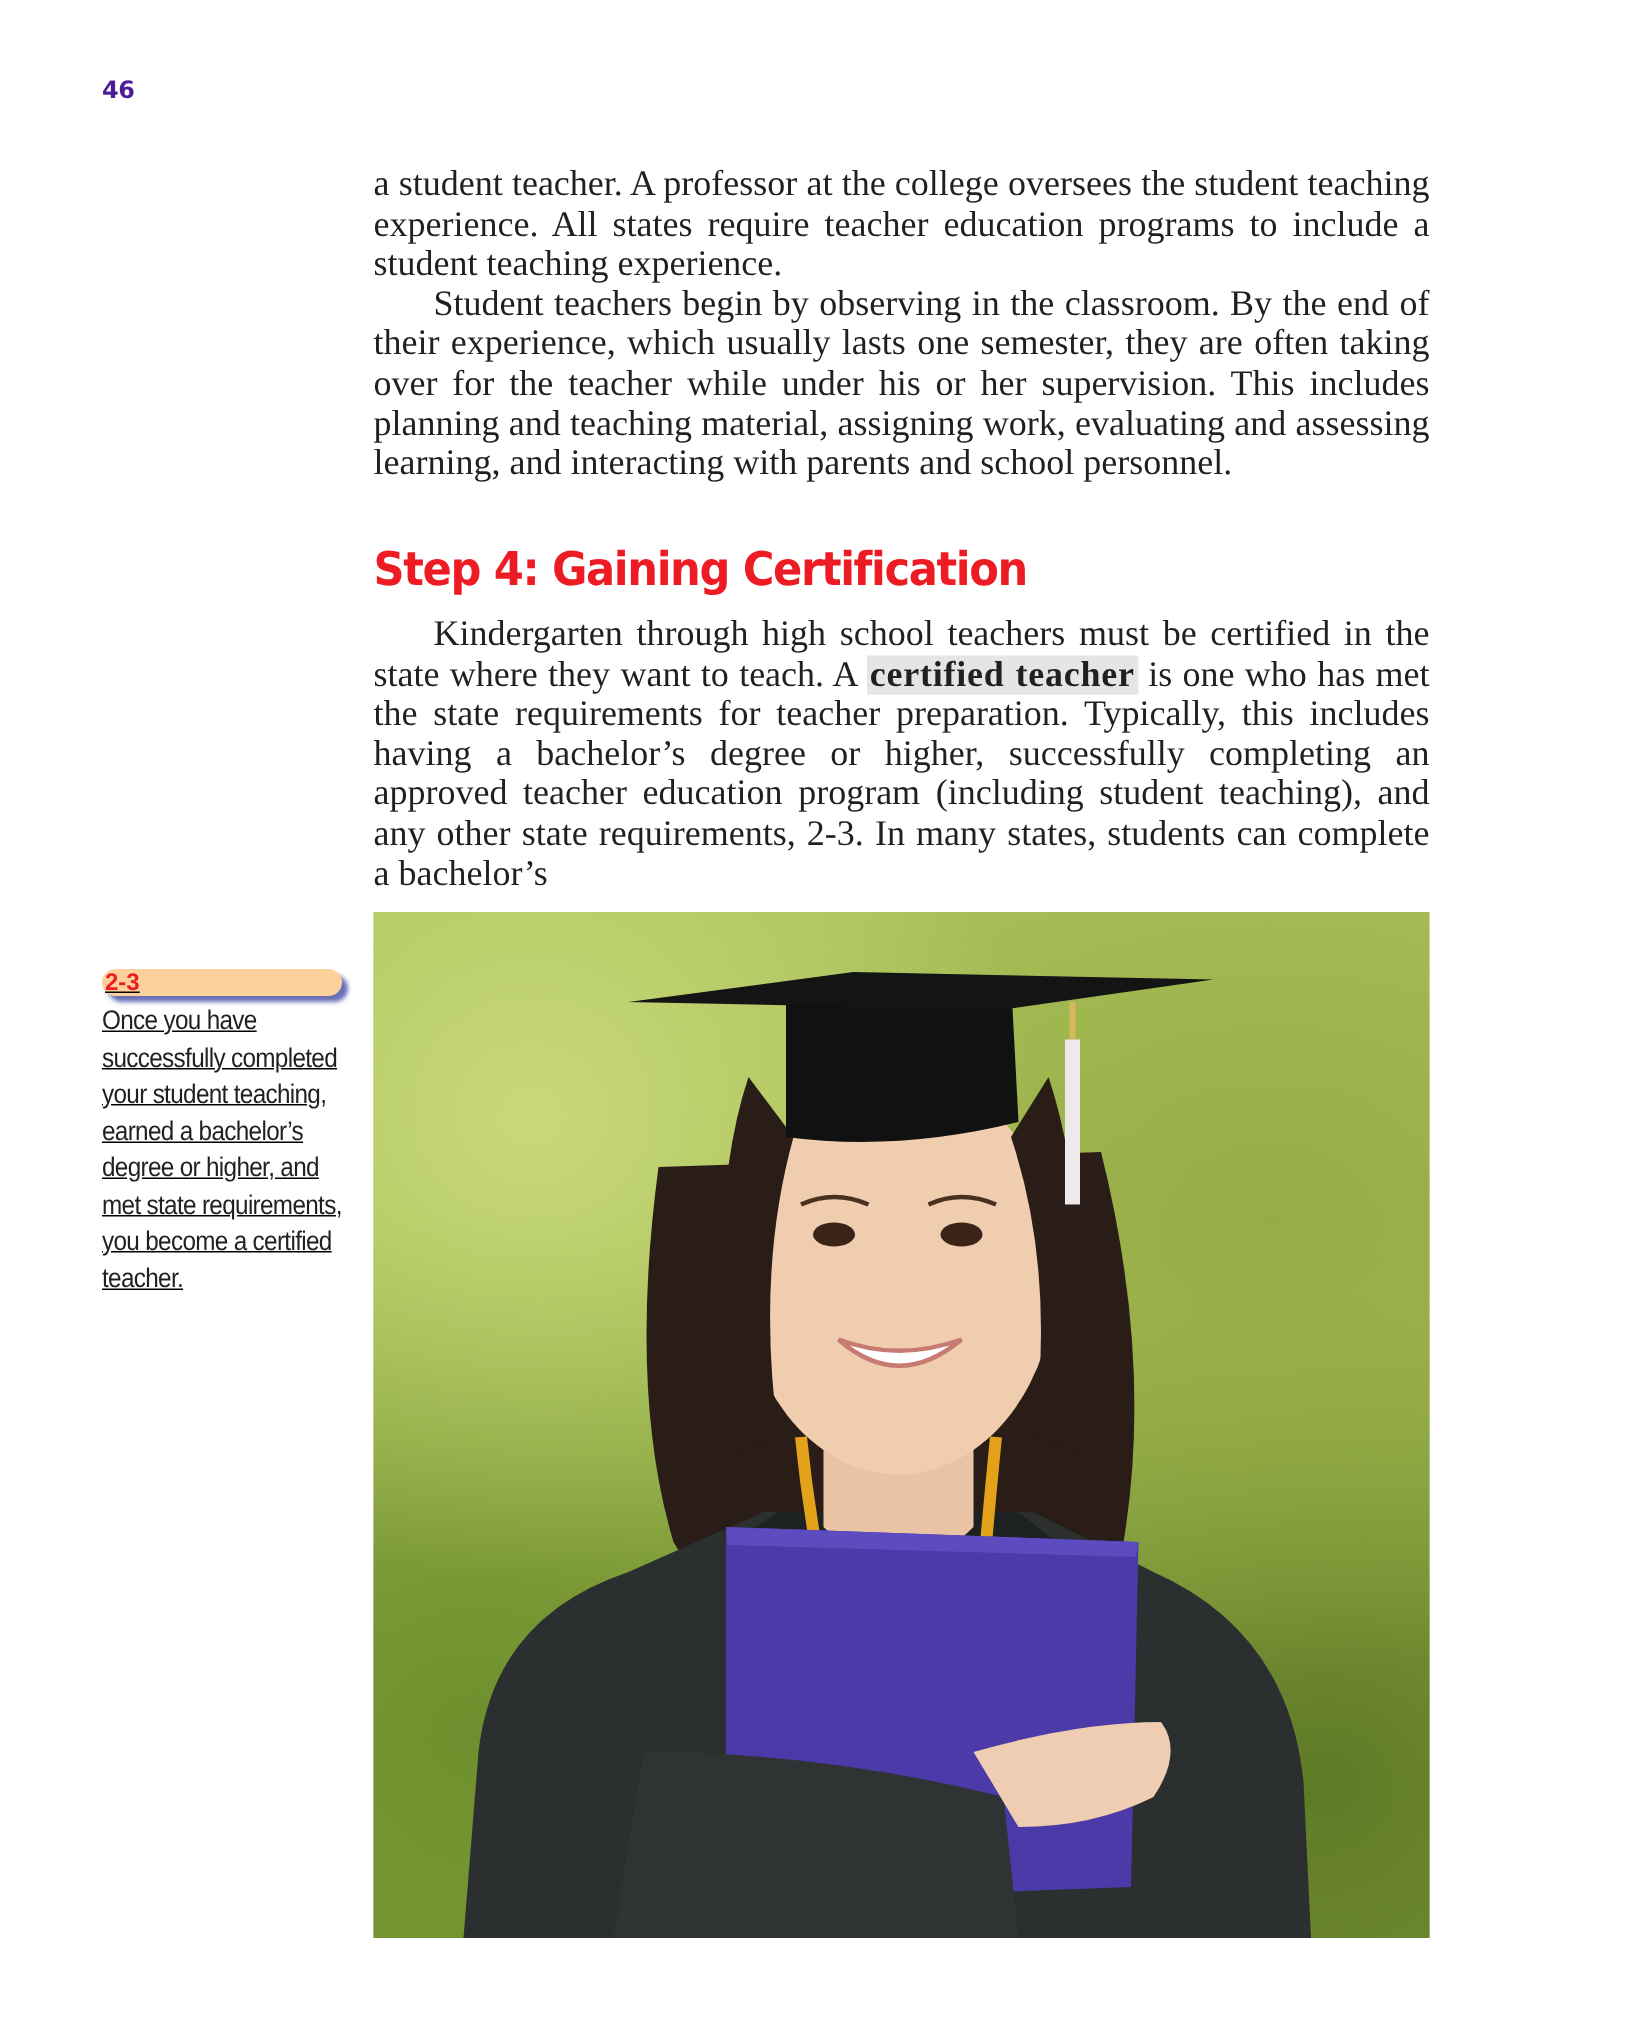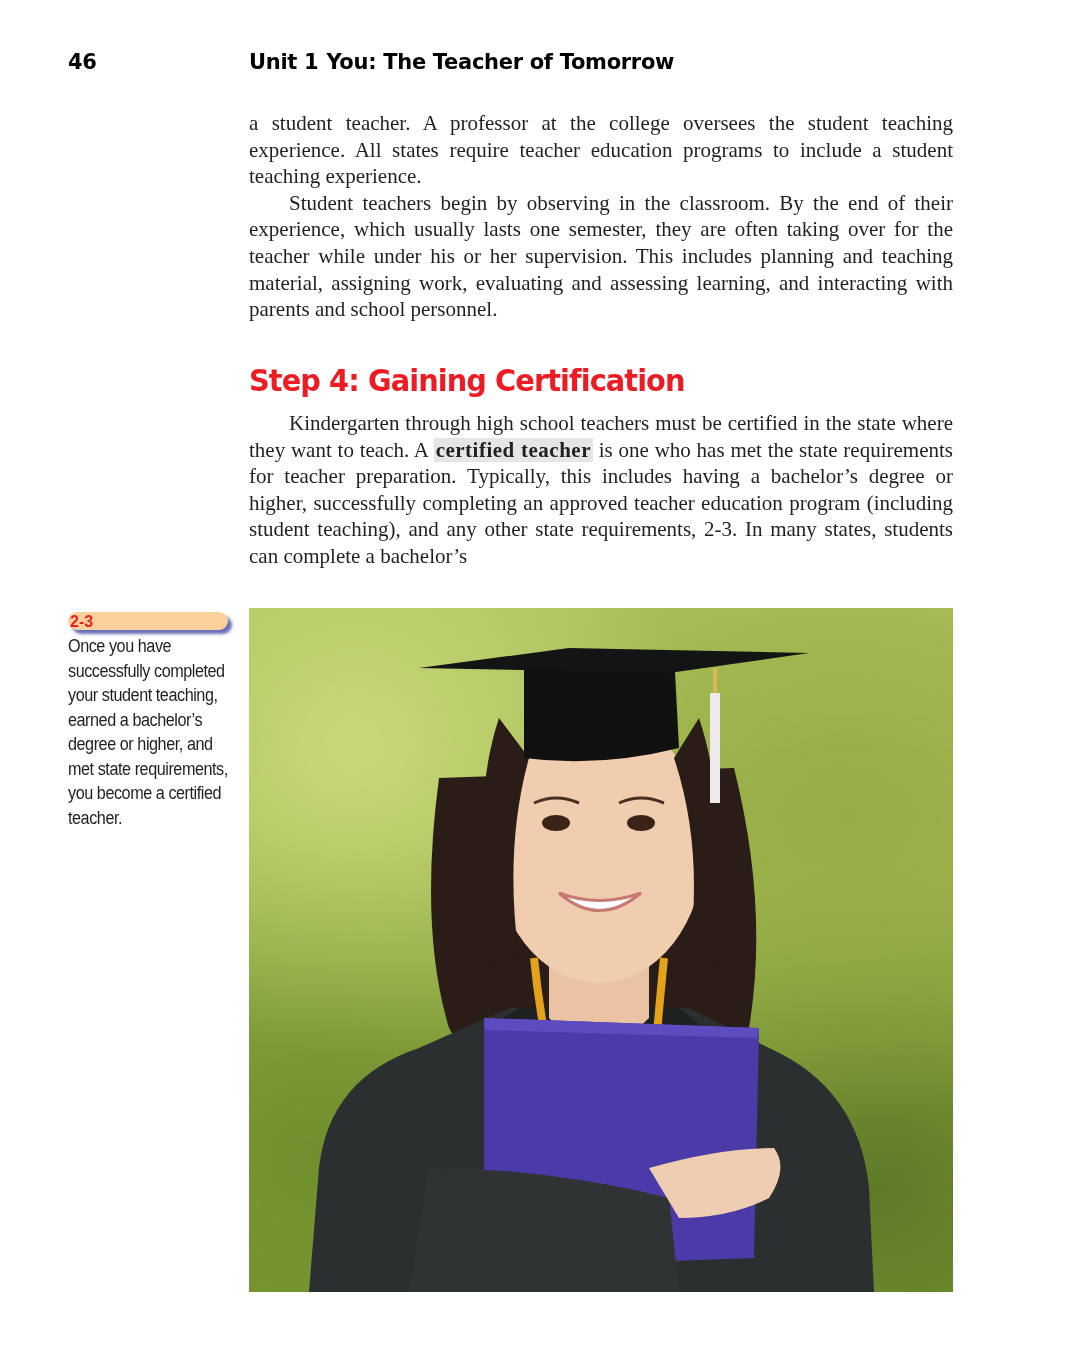--- a/index.html
+++ b/index.html
@@ -1,48 +1,48 @@
 <!DOCTYPE html>
 <html><head>
   <meta charset="utf-8">
   <style>
     html, body { margin: 0; padding: 0; background: #ffffff; }
     body { width: 1088px; height: 1361px; position: relative; overflow: hidden; }
     .running-head {
       position: absolute; top: 50px; left: 68px; right: 0; height: 26px;
-      font-family: "DejaVu Sans", sans-serif; font-weight: bold; font-size: 21px;
-      color: #000000; letter-spacing: -0.3px;
+      font-family: "DejaVu Sans", sans-serif; font-weight: bold; font-size: 16px;
+      color: #4c1d95; letter-spacing: -0.3px;
     }
     .page-number { position: absolute; left: 0; top: 0; }
     .unit-title { position: absolute; left: 181px; top: 0; }
     .unit-title .unit-label { margin-right: 8px; }
 
     .body-text {
       position: absolute; left: 249px; width: 704px;
-      font-family: "Liberation Serif", serif; font-size: 21px; line-height: 26.6px;
+      font-family: "Liberation Serif", serif; font-size: 24px; line-height: 26.6px;
       color: #231f20; text-align: justify;
     }
     .body-text p { margin: 0; }
     .body-text p.indent { text-indent: 40px; }
     .block-1 { top: 110px; }
     .block-2 { top: 410px; }
 
     .section-heading {
       position: absolute; left: 249px; top: 358px;
       font-family: "DejaVu Sans", sans-serif; font-weight: bold; font-size: 31px;
       color: #ed1c24; letter-spacing: -1px; margin: 0; line-height: 44px;
       transform: scaleX(0.93); transform-origin: left center;
     }
     .key-term {
       background: #e5e5e5; font-weight: bold; color: #231f20;
       padding: 0 2px; letter-spacing: 0.5px;
     }
 
     .caption {
-      position: absolute; left: 68px; top: 612px; width: 170px;
+      position: absolute; left: 68px; top: 646px; width: 170px; text-decoration: underline;
     }
     .caption-badge {
       position: relative; width: 158px; height: 18px;
       background: #fdd19c; border-radius: 9px;
       box-shadow: 4px 4px 3px #6a6fb8;
       font-family: "Liberation Sans", sans-serif; font-weight: bold; font-size: 16px;
       color: #ed1c24; line-height: 19px; padding-left: 2px;
     }
     .caption-text {
       margin-top: 4px;
@@ -61,21 +61,20 @@
         radial-gradient(ellipse at 90% 85%, #5f7a26 0%, transparent 40%),
         linear-gradient(180deg, #a9c15a 0%, #9bb64c 50%, #7e9b36 100%);
     }
     .photo svg { position: absolute; left: 0; top: 0; }
   </style>
 </head>
 <body>
 
 <div class="running-head">
   <span class="page-number">46</span>
-  <span class="unit-title"><span class="unit-label">Unit 1</span><span>You: The Teacher of Tomorrow</span></span>
 </div>
 
 <div class="body-text block-1">
   <p>a student teacher. A professor at the college oversees the student teach­ing experience. All states require teacher education programs to include a student teaching experience.</p>
   <p class="indent">Student teachers begin by observing in the classroom. By the end of their experience, which usually lasts one semester, they are often taking over for the teacher while under his or her supervision. This includes planning and teaching material, assigning work, evaluating and assessing learning, and interacting with parents and school personnel.</p>
 </div>
 
 <h2 class="section-heading">Step 4: Gaining Certification</h2>
 
 <div class="body-text block-2">

